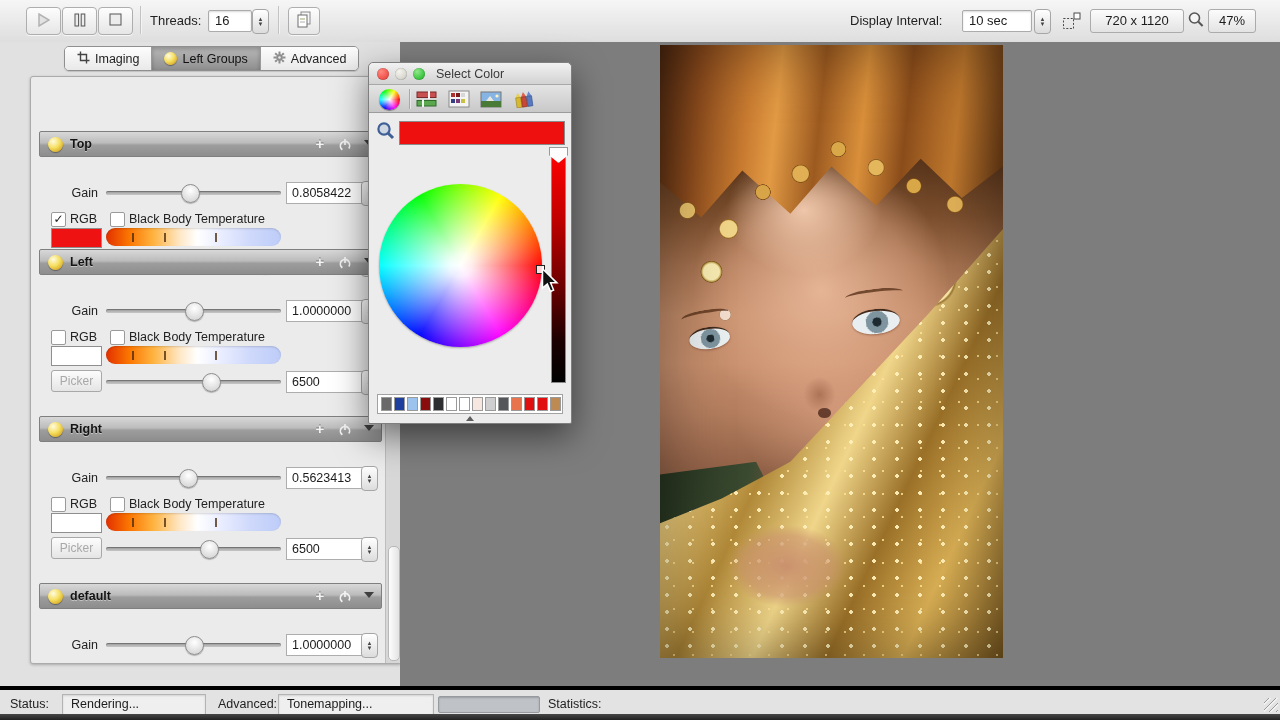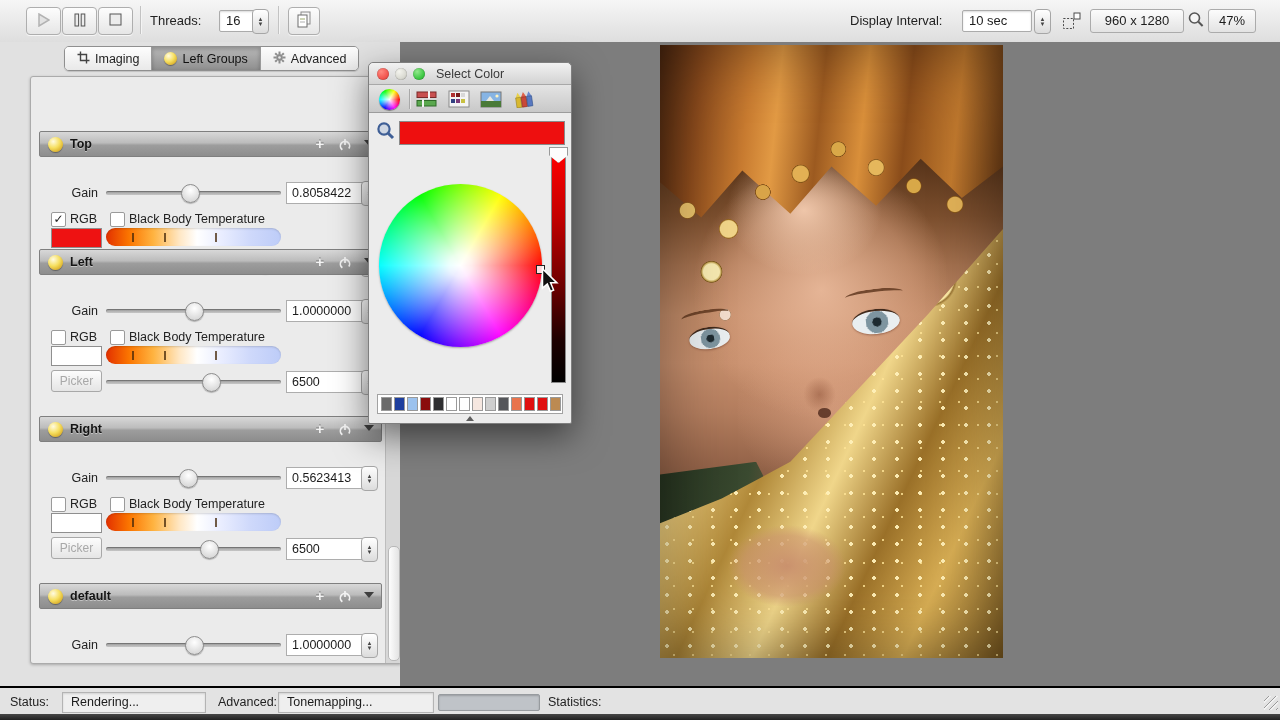--- a/index.html
+++ b/index.html
@@ -151,21 +151,21 @@
     background:linear-gradient(#ff0000 0%,#c40000 28%,#6e0000 58%,#1c0000 82%,#000 100%);}
   .vslider-handle{position:absolute;left:180px;top:84px;width:17px;height:14px;background:#fdfdfd;
     border:1px solid #9a9a9a;clip-path:polygon(0 0,100% 0,100% 52%,50% 100%,0 52%);}
   .cd-swatchstrip{position:absolute;left:8px;top:331px;width:186px;height:20px;background:#fff;border:1px solid #a2a2a2;
     display:flex;align-items:center;gap:2px;padding-left:3px;box-sizing:border-box;}
   .cp-swatch{width:11px;height:14px;border:1px solid #9a9a9a;box-sizing:border-box;}
   .cd-drawer{position:absolute;left:97px;top:353px;width:0;height:0;border-left:4px solid transparent;
     border-right:4px solid transparent;border-bottom:5px solid #5e5e5e;}
 
   
-  .statusbar{left:0;top:686px;width:1280px;height:28px;background:#e3e3e3;border-top:2px solid #000000;}
+  .statusbar{left:0;top:686px;width:1280px;height:28px;background:#e3e3e3;border-top:4px solid #000000;}
   .sb-label{position:absolute;top:7px;font-size:12.5px;color:#222;}
   .sb-field{position:absolute;top:4px;height:19px;background:#efefef;border:1px solid #b4b4b4;
     box-shadow:inset 0 1px 2px rgba(0,0,0,.12);font-size:12.5px;line-height:19px;padding-left:8px;box-sizing:content-box;
     white-space:nowrap;overflow:hidden;}
   .sb-progress{position:absolute;left:438px;top:6px;width:100px;height:15px;background:#bfc3c8;border:1px solid #979b9f;
     border-radius:2px;box-shadow:inset 0 1px 2px rgba(0,0,0,.2);}
   .bottom-strip{left:0;top:714px;width:1280px;height:6px;background:linear-gradient(#474747,#222);}
   .resize-grip{position:absolute;right:2px;top:8px;width:14px;height:14px;
     background:repeating-linear-gradient(135deg,transparent 0 3px,#9a9a9a 3px 4px,#f2f2f2 4px 5px);}
 
@@ -194,21 +194,21 @@
     </div>
     <div class="tb-btn" style="left:98px;">
       <span>
         <svg width="13" height="13">
             <rect x="1" y="1" width="11" height="11" fill="#ececec" stroke="#555"></rect>
           </svg>
       </span>
     </div>
     <div class="tb-sep" style="left:140px;"></div>
     <div class="tb-label" style="left:150px;">Threads:</div>
-    <div class="tb-field" style="left:219px;width:30px;">16</div>
+    <div class="tb-field" style="left:208px;width:30px;">16</div>
     <div class="stepper" style="left:252px;">
         <span>▲</span>
         <span>▼</span>
       </div>
     <div class="tb-sep" style="left:278px;"></div>
     <div class="tb-btn" style="left:288px;width:30px;">
       <span>
         <svg width="16" height="18">
             <rect x="5" y="1" width="9" height="12" fill="#f6f6f6" stroke="#8a8a8a"></rect>
             <rect x="2" y="4" width="9" height="12" fill="#ffffff" stroke="#6e6e6e"></rect>
@@ -223,21 +223,21 @@
     <div class="stepper" style="left:1034px;">
         <span>▲</span>
         <span>▼</span>
       </div>
     <div class="abs" style="left:1062px;top:11px;">
       <svg width="20" height="20">
           <rect x="1.5" y="7.5" width="10" height="10" fill="none" stroke="#4a4a4a" stroke-dasharray="2,1.6"></rect>
           <rect x="12" y="2" width="6" height="6" fill="#fdfdfd" stroke="#4a4a4a"></rect>
         </svg>
     </div>
-    <div class="tb-push" style="left:1090px;width:92px;">960 x 1280</div>
+    <div class="tb-push" style="left:1090px;width:92px;">720 x 1120</div>
     <div class="abs" style="left:1187px;top:11px;">
       <svg width="18" height="18">
           <circle cx="7.5" cy="7" r="5" fill="rgba(255,255,255,.5)" stroke="#555" stroke-width="1.6"></circle>
           <line x1="11.4" y1="10.8" x2="15.6" y2="15" stroke="#555" stroke-width="2"></line>
         </svg>
     </div>
     <div class="tb-push" style="left:1208px;width:46px;">47%</div>
   </div>
 
   <div class="abs leftbg"></div>

